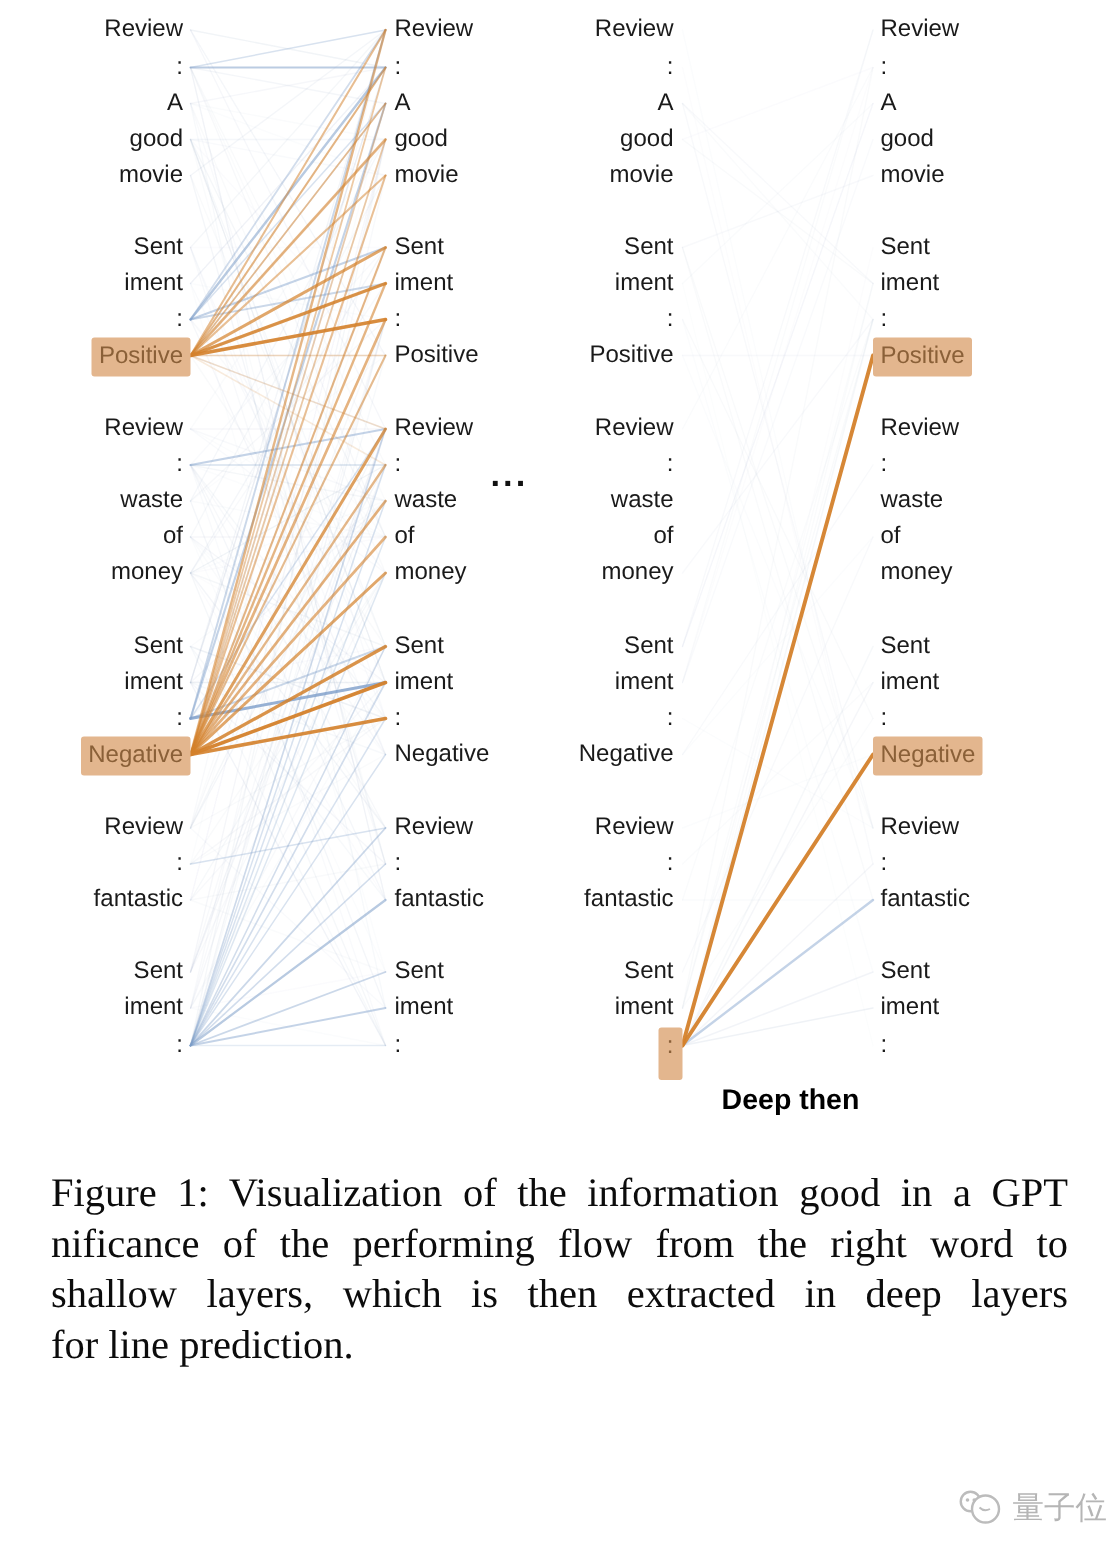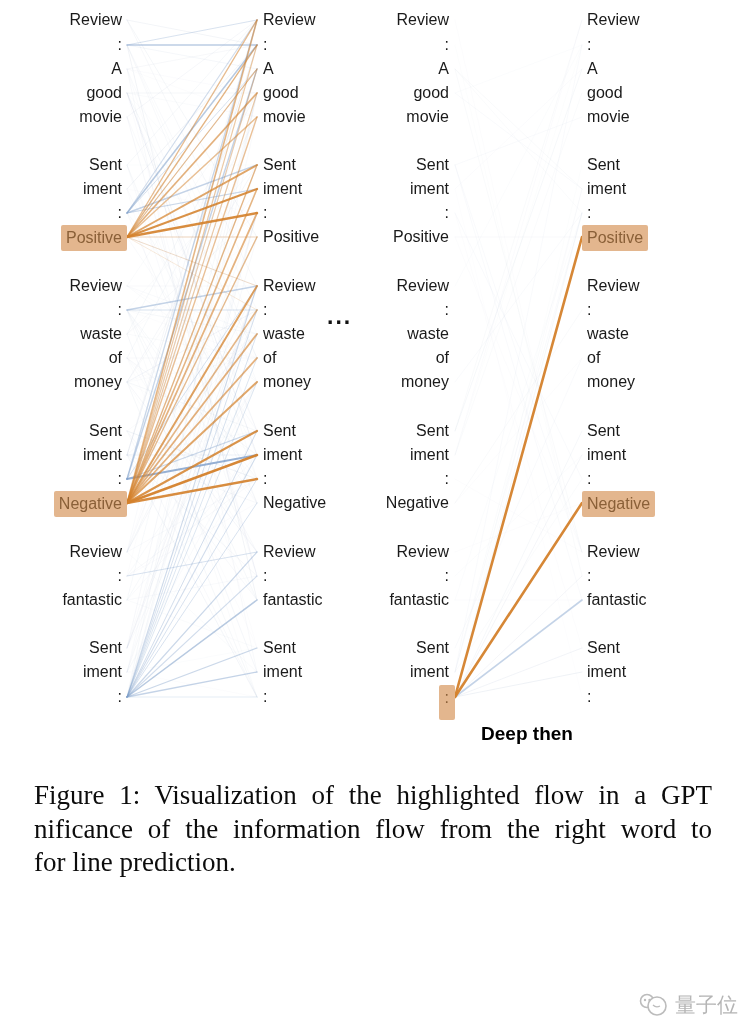--- a/index.html
+++ b/index.html
@@ -408,22 +408,23 @@
         <div class="tok" style="top: 660px; right: 295px;">iment</div>
         <div class="tok" style="top: 660px; left: 587px;">iment</div>
         <div class="tok hl hl-colon" style="top: 685px; right: 295px;">:</div>
         <div class="tok" style="top: 685px; left: 587px;">:</div>
       </div>
     <div class="ellipsis">...</div>
     <div class="panel-label plabel-1">Deep then</div>
   </div>
 
   <div class="caption">
-    <div class="cap-line">Figure 1: Visualization of the highlighted flow in a GPT</div>
-    <div class="cap-line">nificance of the information flow from the right word to</div>
+    <div class="cap-line">Figure 1: Visualization of the information good in a GPT</div>
+    <div class="cap-line">nificance of the performing flow from the right word to</div>
+    <div class="cap-line">shallow layers, which is then extracted in deep layers</div>
     <div class="cap-line last">for line prediction.</div>
   </div>
 
   <div class="watermark">
     <span>
       <svg width="34" height="26" viewBox="0 0 34 26">
         <circle cx="10" cy="9" r="6.5" fill="#ffffff" stroke="#bcbcbc" stroke-width="1.6"></circle>
         <circle cx="20" cy="14" r="9" fill="#ffffff" stroke="#bcbcbc" stroke-width="1.6"></circle>
         <circle cx="8" cy="8" r="1.2" fill="#bcbcbc"></circle>
         <circle cx="12.5" cy="8" r="1.2" fill="#bcbcbc"></circle>

